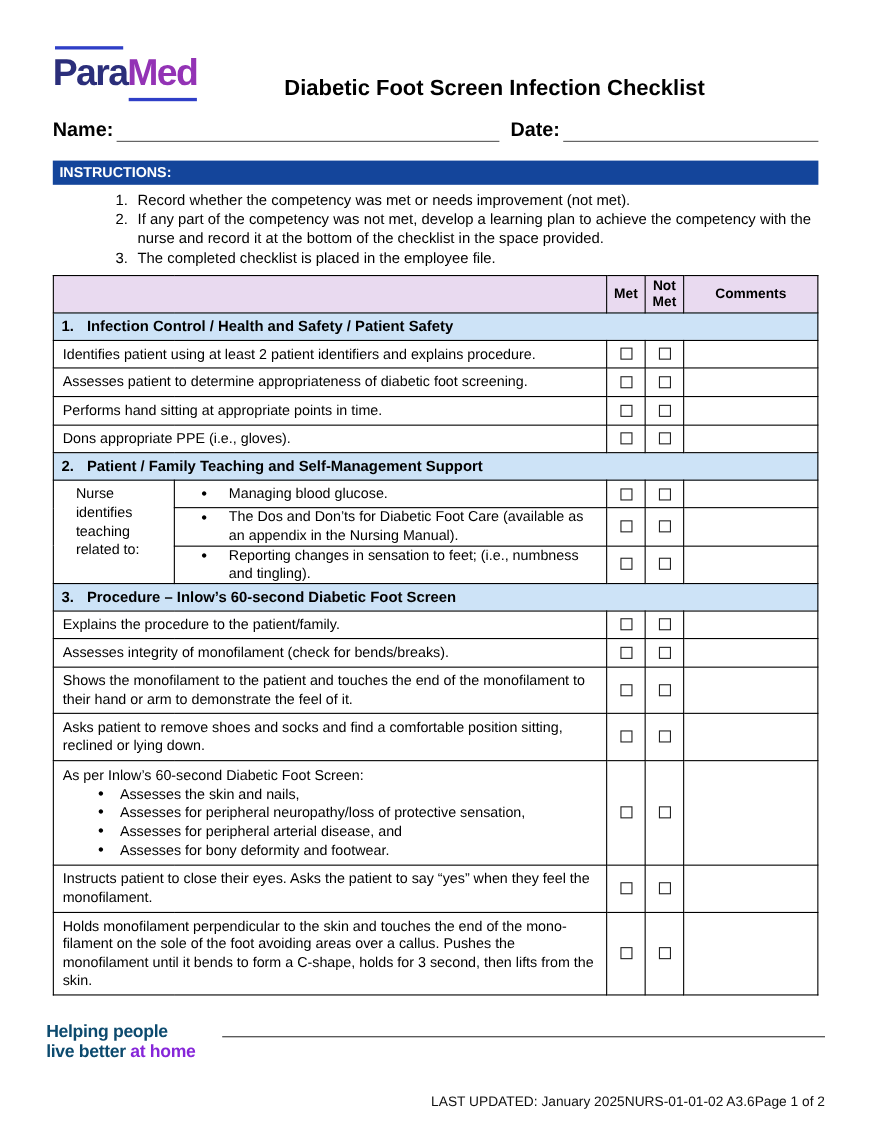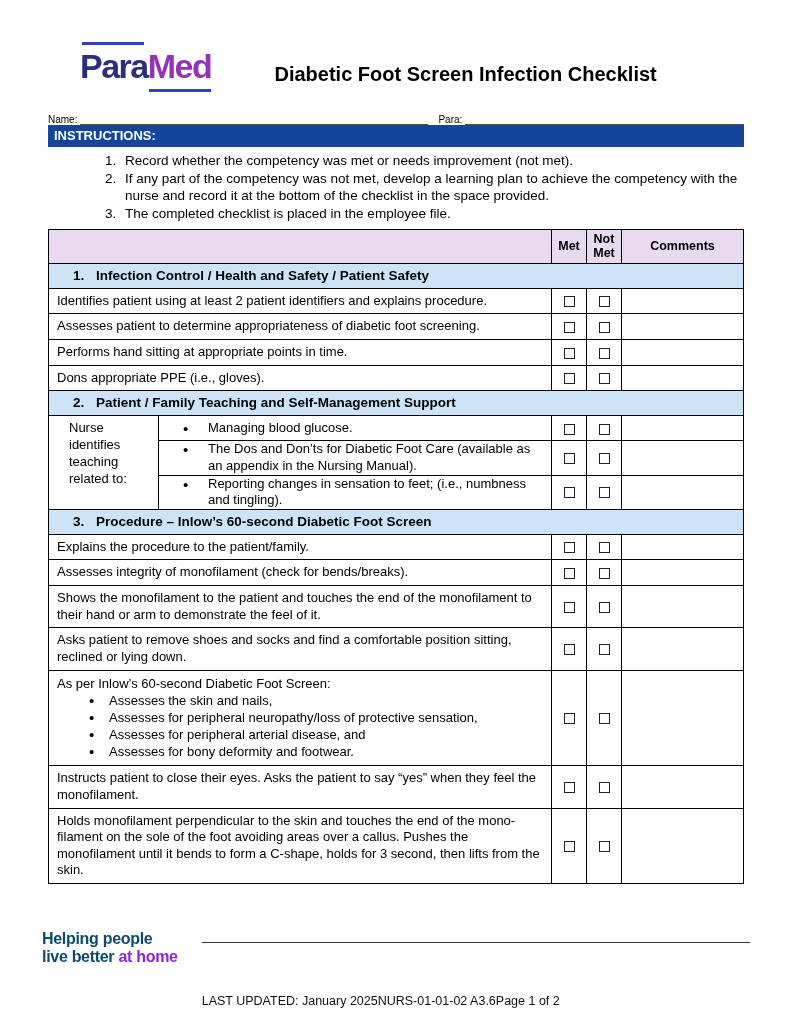--- a/index.html
+++ b/index.html
@@ -5,52 +5,52 @@
   * { box-sizing: border-box; }
   html,body { margin:0; padding:0; background:#888; }
   .page {
     width:791px; height:1024px; position:relative; background:#fff;
     font-family:"Liberation Sans", sans-serif; color:#000; overflow:hidden;
     margin:0 auto;
   }
   .content { padding:42px 47px 0 48px; }
 
   
-  .header-row { display:flex; align-items:center;margin-left:32px; }
+  .header-row { display:flex; align-items:flex-end; }
   .logo { position:relative; font-size:34px; font-weight:bold; letter-spacing:-1.5px;
           line-height:1; padding:7px 4px 9px 0; white-space:nowrap; }
   .logo .p1 { color:#2b2e7a; }
   .logo .p2 { color:#9333b5; }
   .logo-topline  { position:absolute; top:0; left:2px;  width:62px; height:3px; background:#2f3fc7; }
   .logo-underline{ position:absolute; bottom:0; right:4px; width:62px; height:3px; background:#2f3fc7; }
   .doc-title { flex:1; text-align:center; font-size:20px; font-weight:bold;
                padding-top:15px; padding-right:28px; }
 
   
   .fields-row { display:flex; align-items:flex-end; margin-top:16px;
-                font-size:10px; font-weight:normal; }
+                font-size:18px; font-weight:bold; }
   .field-line { border-bottom:1.2px solid #555; height:17px; font-weight:normal; }
   .name-line  { width:348px; margin-left:3px; }
   .date-label { margin-left:10px; }
   .date-line  { flex:1; margin-left:3px; }
 
   
-  .instructions-bar { background:#14459b; color:#fff; font-weight:bold;
+  .instructions-bar { margin-top:17px; background:#14459b; color:#fff; font-weight:bold;
                       font-size:13px; padding:3px 6px 4px 6px; }
   .instructions-list { margin:5px 0 7px 0; padding-left:72px; font-size:13.5px; line-height:1.26; }
   .instructions-list li { padding-left:5px; margin-bottom:1px; }
 
   
   table.checklist { width:100%; border-collapse:collapse; table-layout:fixed; margin-top:1px; }
   table.checklist td { border:1.5px solid #000; }
   td.spacer-cell { border:none; }
   tr.hdr td { background:#e9daf0; font-weight:bold; font-size:12.5px; text-align:center;
               vertical-align:middle; height:33px; line-height:1.15; padding:2px; }
   tr.band td { background:#cde3f7; font-weight:bold; font-size:13.5px; height:25px;
-               padding:2px 6px 3px 24px; vertical-align:middle; }
+               padding:2px 6px 3px 7px; vertical-align:middle; }
   .band-num { display:inline-block; width:23px; }
   td.text { padding:4px 8px; font-size:13px; line-height:1.28; vertical-align:middle; }
   td.chk  { text-align:center; vertical-align:middle; }
   .checkbox { display:inline-block; width:11px; height:11px; border:1.6px solid #222;
               background:#fff; vertical-align:middle; }
   td.sublabel { padding:4px 4px 4px 20px; font-size:13px; line-height:1.3; vertical-align:top; }
   td.bullet-cell { padding:0 6px; font-size:13px; line-height:1.28; vertical-align:middle; }
   .bullet { position:relative; padding-left:43px; }
   .bullet::before { content:"\2022"; position:absolute; left:18px; top:-1px; font-size:15px; }
   td.multi { padding:4px 8px 5px 8px; font-size:13px; line-height:1.32; vertical-align:middle; }
@@ -60,42 +60,42 @@
 
   
   .footer { position:absolute; left:42px; right:41px; bottom:16px;
             display:flex; align-items:flex-start; }
   .tagline { font-weight:bold; font-size:16px; line-height:1.15; letter-spacing:-0.3px;
              white-space:nowrap; }
   .tag-navy { color:#0c4a6e; }
   .tag-purple { color:#8626d9; }
   .footer-right { flex:1; margin-left:24px; padding-top:12px; }
   .footer-line { border-top:1.3px solid #333; height:0; }
-  .footer-texts { display:flex; justify-content:flex-start; font-size:12.5px;
+  .footer-texts { display:flex; justify-content:flex-end; font-size:12.5px;
                   padding-top:7px; color:#111;margin-top:44px; }
 </style>
 </head>
 <body>
 
 <div class="page">
   <div class="content">
 
     <div class="header-row">
       <div class="logo">
         <span class="logo-topline"></span>
         <span class="p1">Para</span><span class="p2">Med</span>
         <span class="logo-underline"></span>
       </div>
       <div class="doc-title">Diabetic Foot Screen Infection Checklist</div>
     </div>
 
     <div class="fields-row">
       <span>Name:</span>
       <span class="field-line name-line"></span>
-      <span class="date-label">Para:</span>
+      <span class="date-label">Date:</span>
       <span class="field-line date-line"></span>
     </div>
 
     <div class="instructions-bar">INSTRUCTIONS:</div>
     <ol class="instructions-list">
       <li>Record whether the competency was met or needs improvement (not met).</li>
       <li>If any part of the competency was not met, develop a learning plan to achieve the competency with the nurse and record it at the bottom of the checklist in the space provided.</li>
       <li>The completed checklist is placed in the employee file.</li>
     </ol>
 

